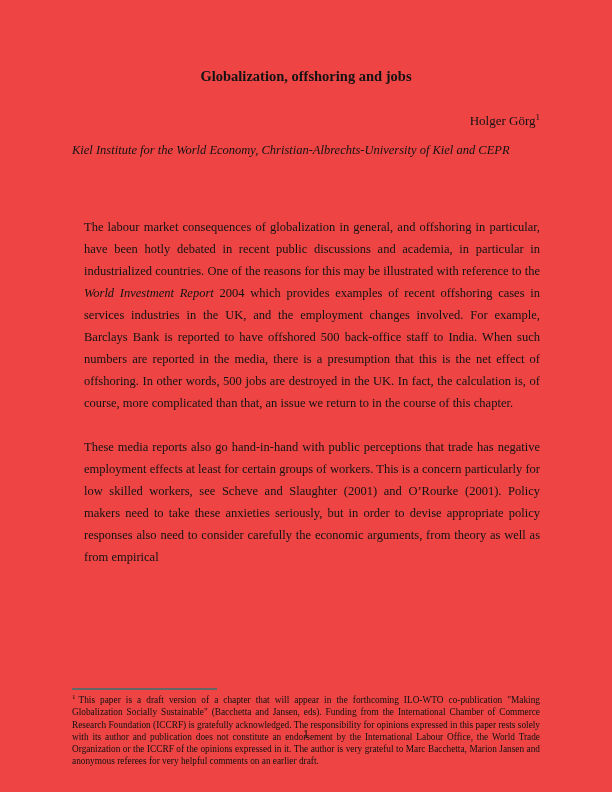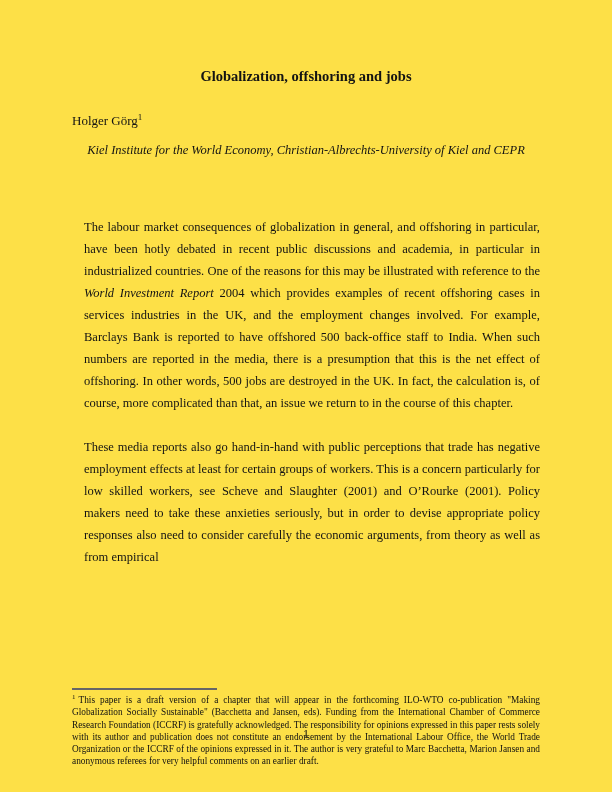--- a/index.html
+++ b/index.html
@@ -4,49 +4,49 @@
 <style>
   html, body {
     margin: 0;
     padding: 0;
     background: #ffffff;
   }
   .page {
     position: relative;
     width: 612px;
     height: 792px;
-    background: #fde047;
+    background: #ef4444;
     color: #131313;
     font-family: "Liberation Serif", serif;
     box-sizing: border-box;
     padding: 66px 72px 16px 72px;
     overflow: hidden;
   }
   .title {
     margin: 0 0 26px 0;
     text-align: center;
     font-size: 14.5px;
     font-weight: bold;
     line-height: 20px;
   }
   .author {
     margin: 0 0 12px 0;
-    text-align: left;
+    text-align: right;
     font-size: 13px;
     line-height: 18px;
     font-weight: normal;
   }
   .author sup {
     font-size: 9px;
     vertical-align: super;
     line-height: 0;
   }
   .affiliation {
     margin: 0 0 58px 0;
-    text-align: center;
+    text-align: left;
     font-style: italic;
     font-size: 12.5px;
     line-height: 16px;
   }
   .section-heading {
     margin: 0 0 22px 0;
     font-size: 13px;
     font-weight: bold;
     line-height: 18px;
   }

